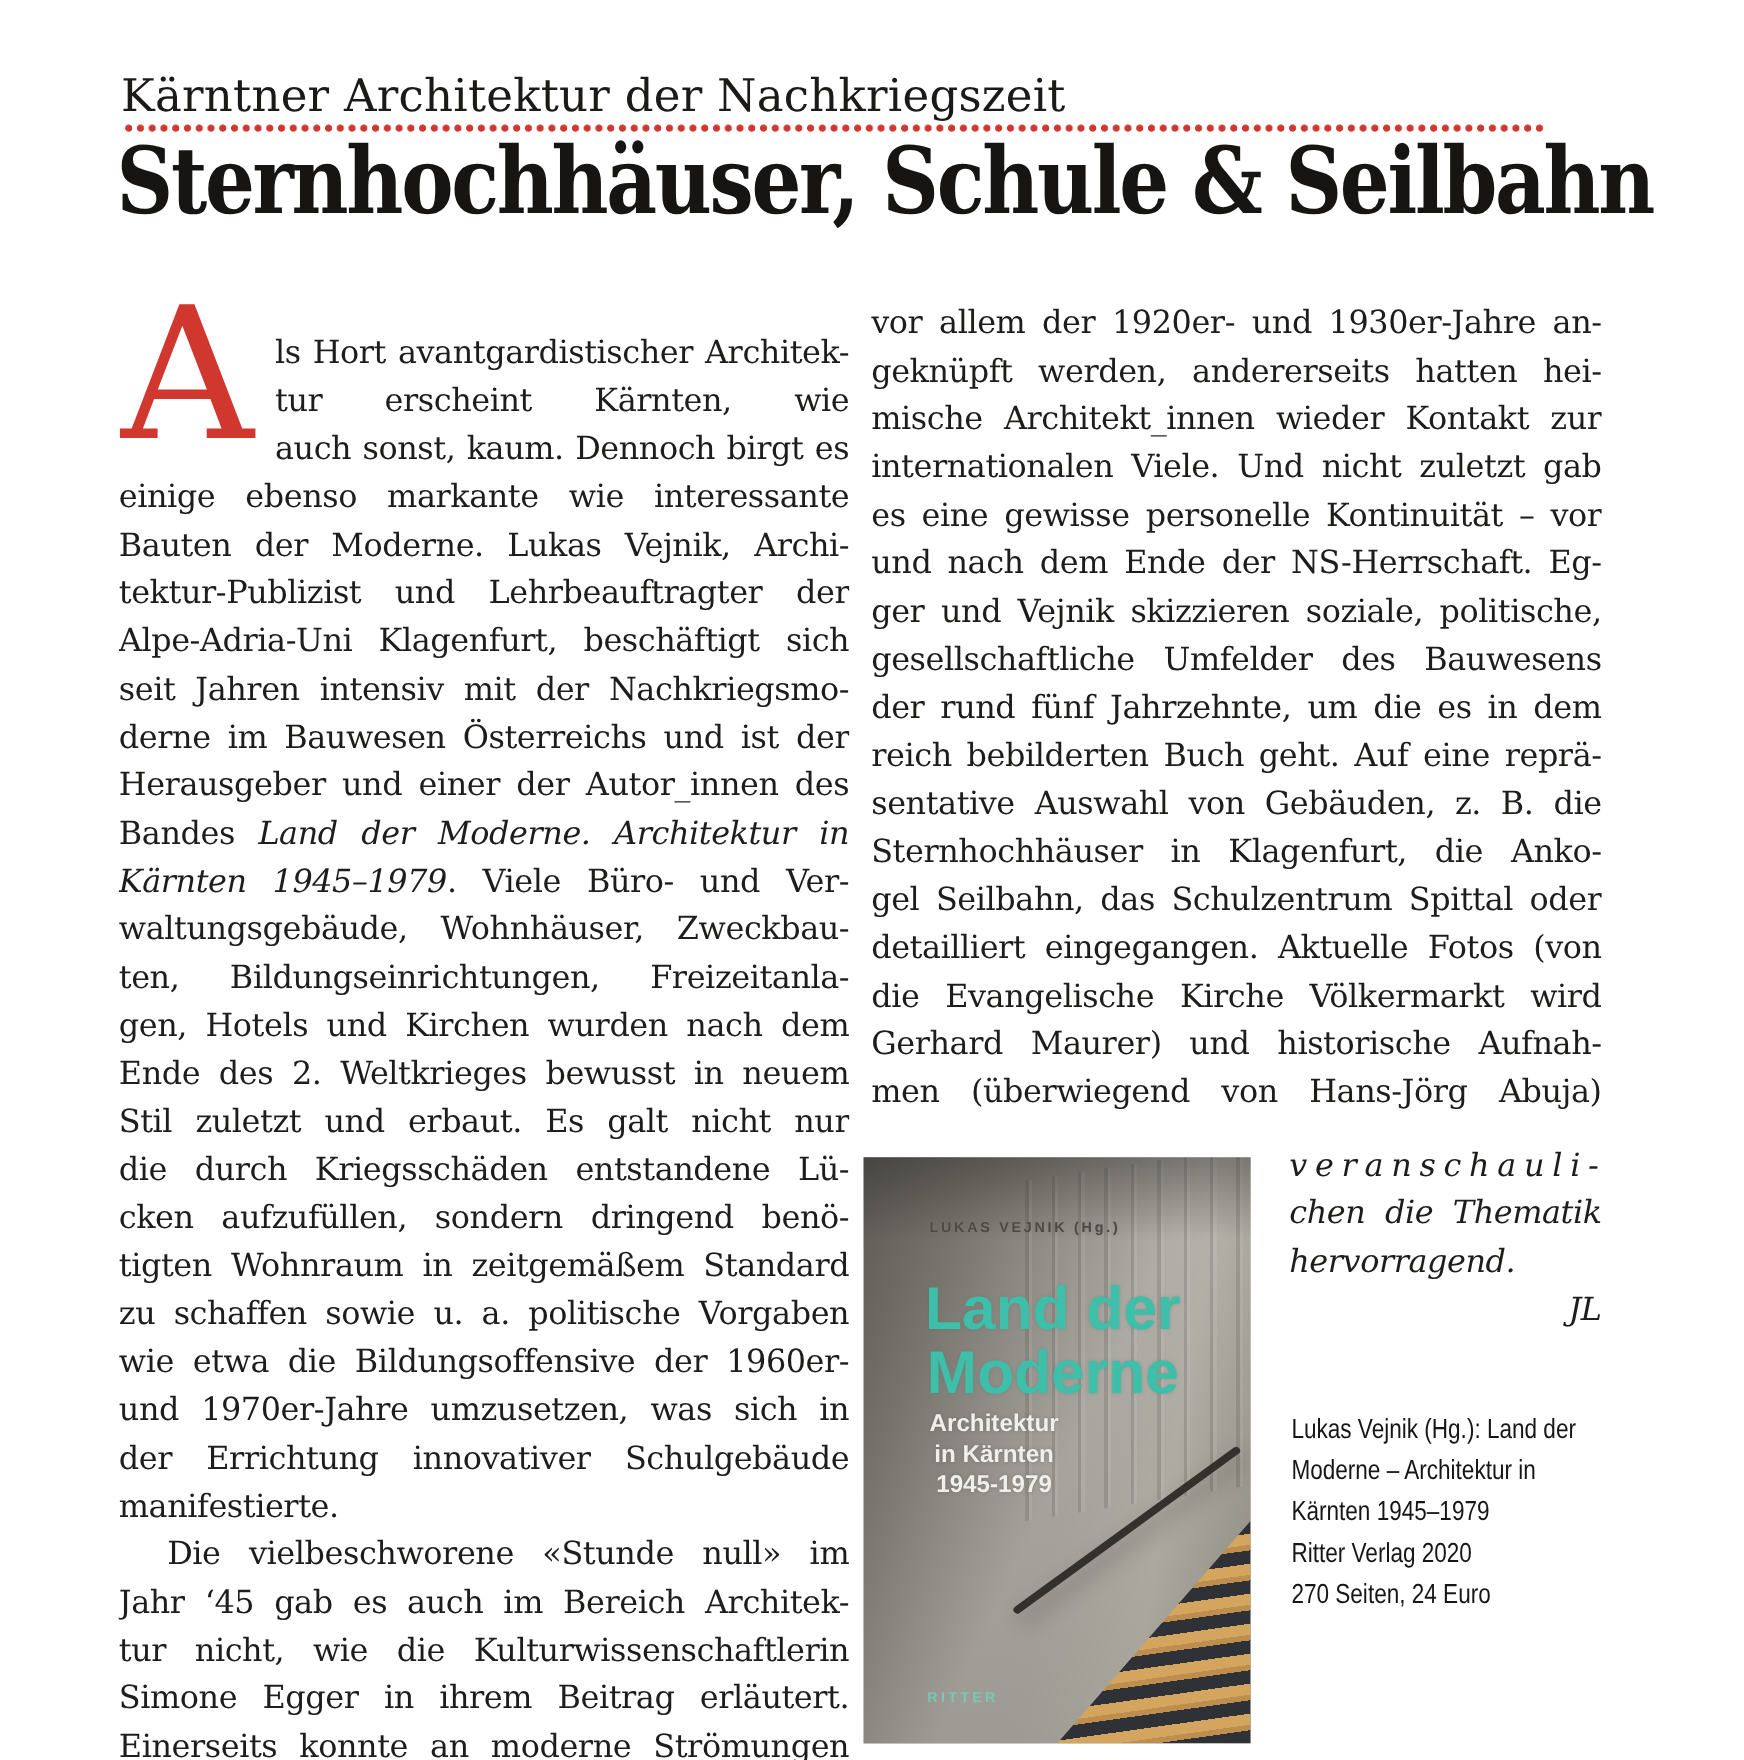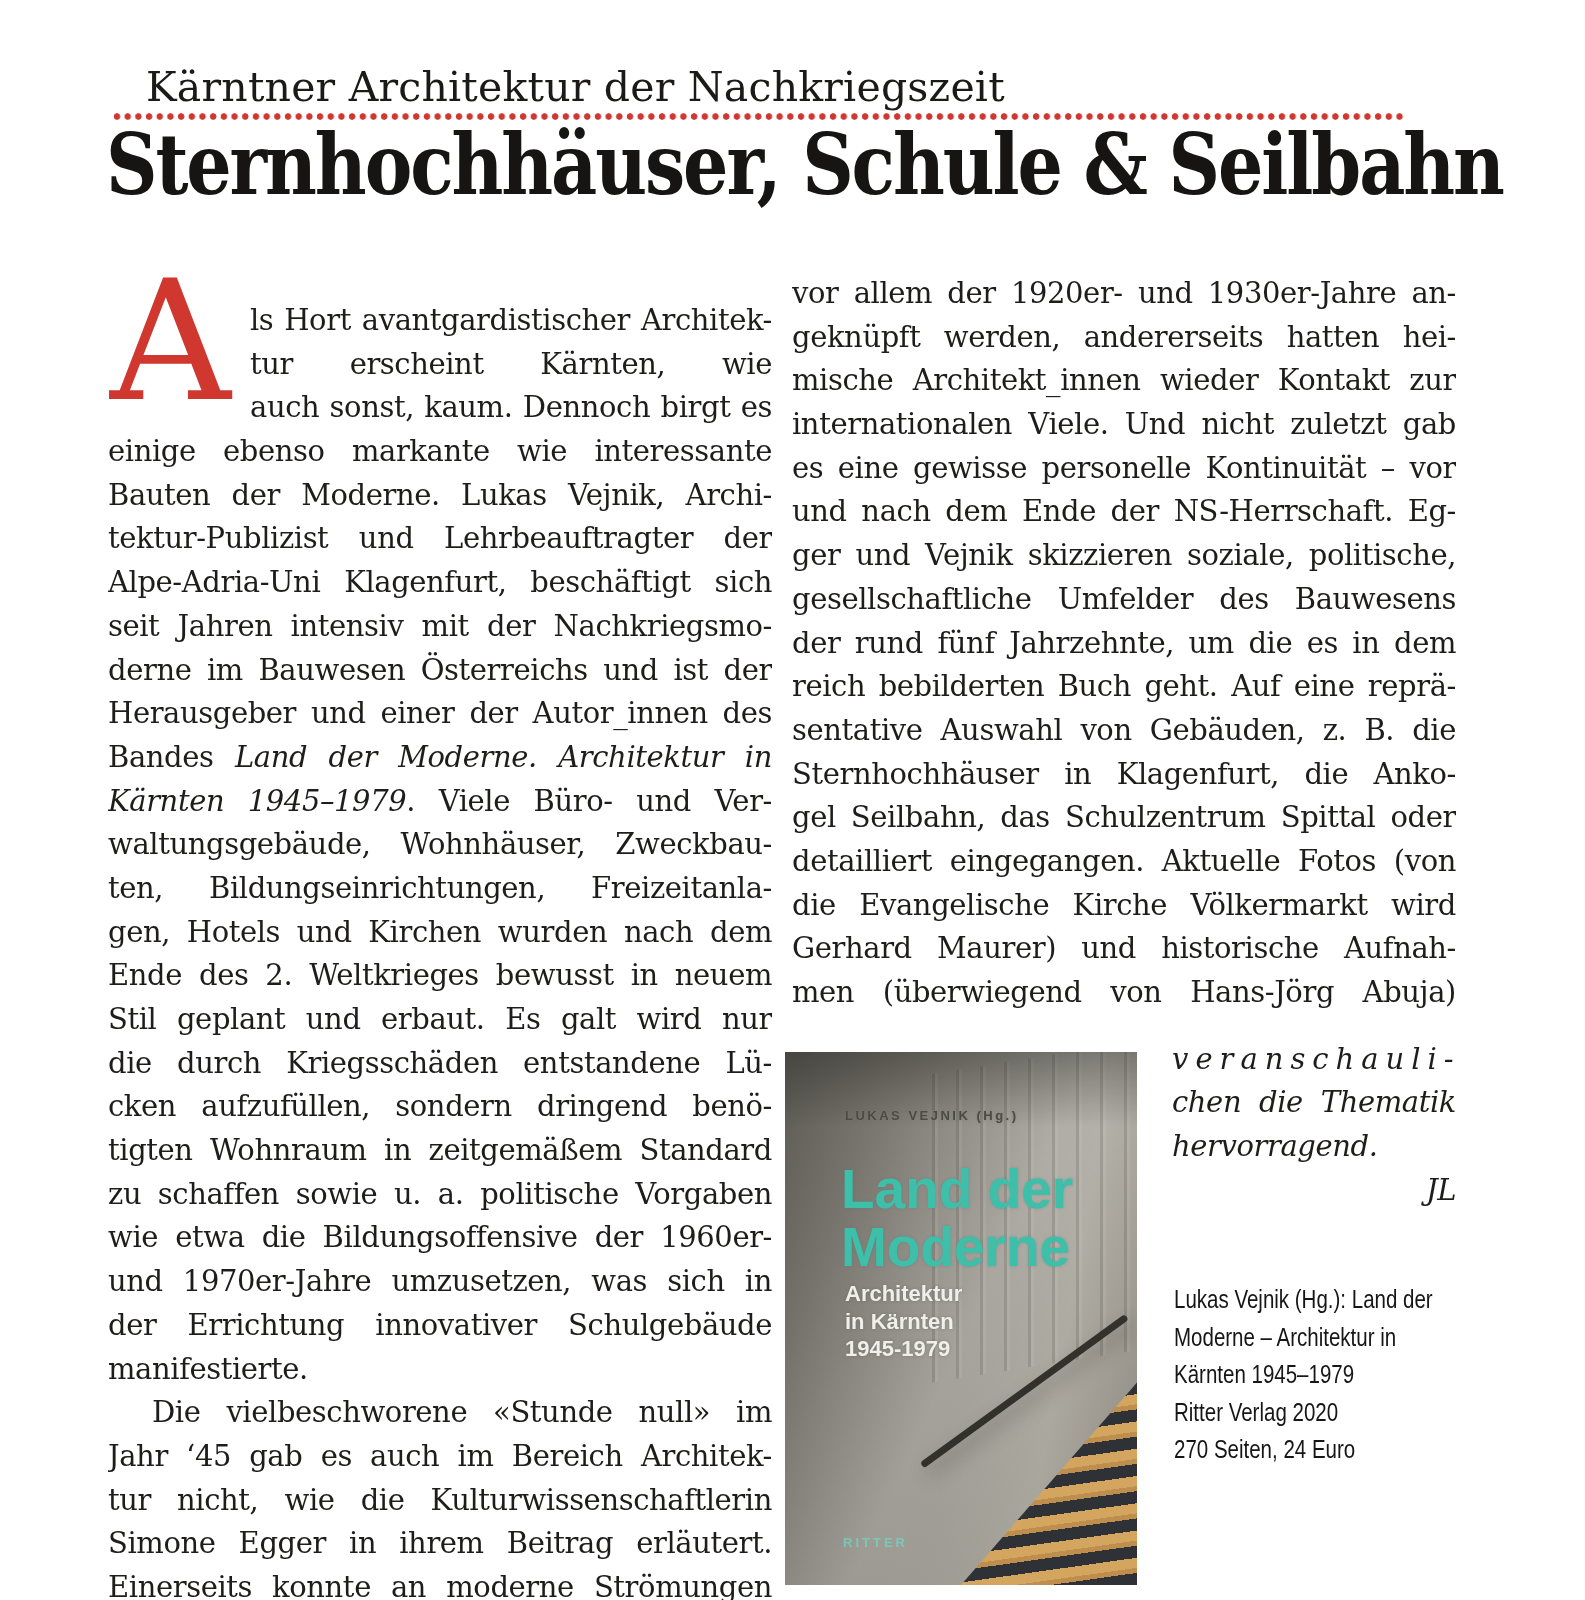--- a/index.html
+++ b/index.html
@@ -1,20 +1,20 @@
 <!DOCTYPE html>
 <html lang="de"><head>
 <meta charset="utf-8">
 <style>
   html,body{margin:0;padding:0;background:#ffffff;}
   .page{position:relative;width:1585px;height:1600px;background:#ffffff;overflow:hidden;
         font-family:"DejaVu Serif",serif;color:#1e1d1b;}
 
   
-  .kicker{position:absolute;left:110px;top:63px;font-size:41px;letter-spacing:.2px;color:#1b1a18;white-space:nowrap;margin-left:36px;}
+  .kicker{position:absolute;left:110px;top:63px;font-size:41px;letter-spacing:.2px;color:#1b1a18;white-space:nowrap;}
   .dotted-rule{position:absolute;left:112px;top:112px;width:1292px;height:9px;
      background-image:radial-gradient(circle at 5px 4.5px,#cf3730 2.9px,rgba(0,0,0,0) 3.6px);
      background-size:10.7px 9px;background-repeat:repeat-x;}
   .headline{position:absolute;left:106px;top:121px;margin:0;font-size:84px;font-weight:bold;
      letter-spacing:-2.5px;color:#161513;white-space:nowrap;line-height:1.05;
      transform:scaleX(.85);transform-origin:left top;}
 
   
   .col{position:absolute;top:272px;width:664px;font-size:29px;letter-spacing:-.4px;}
   .col-left{left:108px;margin-top:27px;}
@@ -27,21 +27,21 @@
   .dropcap{position:absolute;left:110px;top:258px;font-size:167px;line-height:1;color:#d0382f;font-weight:normal;}
 
   
   .spacer{height:23px;}
   .ln.wrap{padding-left:380px;font-style:italic;}
   .ln.tracked{letter-spacing:7px;text-align-last:left;}
   .ln.sig{padding-left:380px;text-align-last:right;font-style:italic;}
 
   
   .book-cover{position:absolute;left:785px;top:1052px;width:352px;height:533px;overflow:hidden;
-     background:linear-gradient(100deg,#716e67 0%,#85827a 28%,#96938b 52%,#aaa79e 74%,#98948b 100%);}
+     background:linear-gradient(100deg,#716e67 0%,#85827a 28%,#96938b 52%,#aaa79e 74%,#98948b 100%);text-align:center;}
   .cover-wedge{position:absolute;inset:0;
      background:linear-gradient(115deg,rgba(0,0,0,.18) 0%,rgba(0,0,0,.05) 22%,rgba(255,255,255,.16) 52%,rgba(255,255,255,.02) 72%,rgba(0,0,0,.10) 100%);}
   .cover-boards{position:absolute;right:-20px;top:-14px;width:64%;height:58%;opacity:.75;
      transform:skewY(-9deg);transform-origin:right top;
      background:repeating-linear-gradient(90deg,rgba(56,54,48,.22) 0 3px,rgba(255,255,255,.10) 3px 6px,rgba(0,0,0,0) 6px 24px);}
   .cover-top-shade{position:absolute;left:0;top:0;width:100%;height:14%;
      background:linear-gradient(to bottom,rgba(42,40,36,.42),rgba(42,40,36,0));}
   .cover-rail{position:absolute;left:39%;top:77%;width:72%;height:7px;border-radius:4px;background:#33312b;
      transform:rotate(-36deg);transform-origin:left center;box-shadow:0 10px 18px rgba(45,43,38,.35);}
   .cover-stairs{position:absolute;inset:0;
@@ -81,21 +81,21 @@
     <div class="ln">Alpe-Adria-Uni Klagenfurt, beschäftigt sich</div>
     <div class="ln">seit Jahren intensiv mit der Nachkriegsmo-</div>
     <div class="ln">derne im Bauwesen Österreichs und ist der</div>
     <div class="ln">Herausgeber und einer der Autor_innen des</div>
     <div class="ln"><span>Bandes </span><span class="it">Land der Moderne. Architektur in</span></div>
     <div class="ln"><span class="it">Kärnten 1945–1979</span><span>. Viele Büro- und Ver-</span></div>
     <div class="ln">waltungsgebäude, Wohnhäuser, Zweckbau-</div>
     <div class="ln">ten, Bildungseinrichtungen, Freizeitanla-</div>
     <div class="ln">gen, Hotels und Kirchen wurden nach dem</div>
     <div class="ln">Ende des 2. Weltkrieges bewusst in neuem</div>
-    <div class="ln">Stil geplant und erbaut. Es galt wird nur</div>
+    <div class="ln">Stil zuletzt und erbaut. Es galt nicht nur</div>
     <div class="ln">die durch Kriegsschäden entstandene Lü-</div>
     <div class="ln">cken aufzufüllen, sondern dringend benö-</div>
     <div class="ln">tigten Wohnraum in zeitgemäßem Standard</div>
     <div class="ln">zu schaffen sowie u. a. politische Vorgaben</div>
     <div class="ln">wie etwa die Bildungsoffensive der 1960er-</div>
     <div class="ln">und 1970er-Jahre umzusetzen, was sich in</div>
     <div class="ln">der Errichtung innovativer Schulgebäude</div>
     <div class="ln flush">manifestierte.</div>
     <div class="ln pind">Die vielbeschworene «Stunde null» im</div>
     <div class="ln">Jahr ‘45 gab es auch im Bereich Architek-</div>

